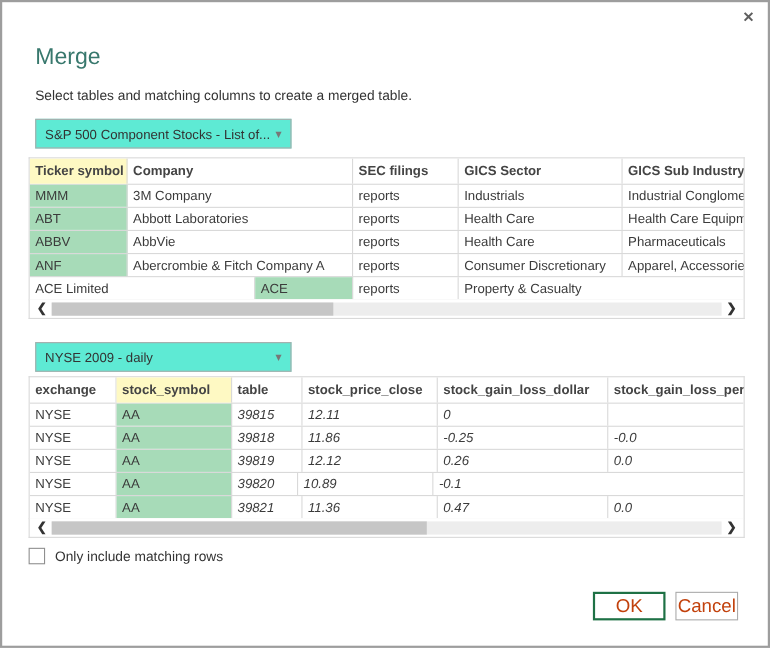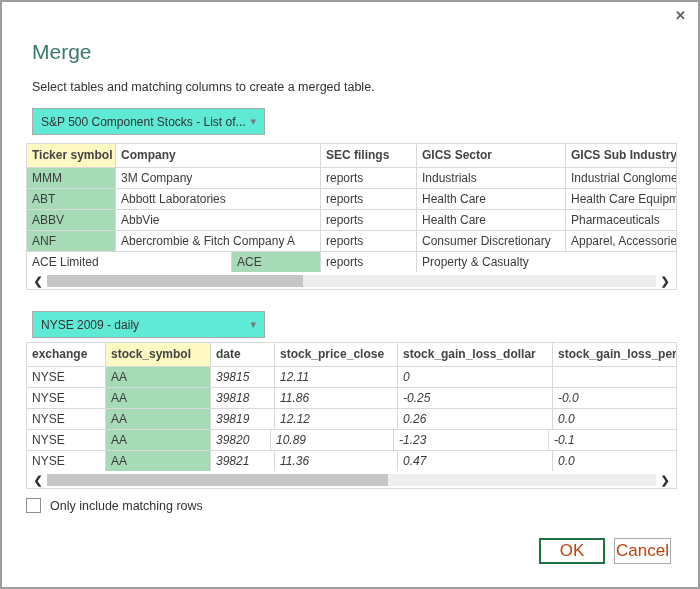--- a/index.html
+++ b/index.html
@@ -170,21 +170,21 @@
 
   <div class="dropdown" id="dropdown2">
     <span class="dd-value">NYSE 2009 - daily</span>
     <span class="caret">▾</span>
   </div>
 
   <div class="grid" id="table2">
       <div class="trow thead">
         <div class="tcell" style="width: 79px;">exchange</div>
         <div class="tcell selh" style="width: 105px;">stock_symbol</div>
-        <div class="tcell" style="width: 64px;">date</div>
+        <div class="tcell" style="width: 64px;">table</div>
         <div class="tcell" style="width: 123px;">stock_price_close</div>
         <div class="tcell" style="width: 155px;">stock_gain_loss_dollar</div>
         <div class="tcell" style="width: 125px;">stock_gain_loss_percen</div>
       </div>
       <div class="trow">
         <div class="tcell" style="width: 79px;">NYSE</div>
         <div class="tcell selc" style="width: 105px;">AA</div>
         <div class="tcell num" style="width: 64px;">39815</div>
         <div class="tcell num" style="width: 123px;">12.11</div>
         <div class="tcell num" style="width: 155px;">0</div>
@@ -204,21 +204,20 @@
         <div class="tcell num" style="width: 64px;">39819</div>
         <div class="tcell num" style="width: 123px;">12.12</div>
         <div class="tcell num" style="width: 155px;">0.26</div>
         <div class="tcell num" style="width: 125px;">0.0</div>
       </div>
       <div class="trow">
         <div class="tcell" style="width: 79px;">NYSE</div>
         <div class="tcell selc" style="width: 105px;">AA</div>
         <div class="tcell num" style="width: 60px;">39820</div>
         <div class="tcell num" style="width: 123px;">10.89</div>
-        <div class="tcell num" style="width: 155px;">-1.23</div>
         <div class="tcell num" style="width: 125px;">-0.1</div>
       </div>
       <div class="trow">
         <div class="tcell" style="width: 79px;">NYSE</div>
         <div class="tcell selc" style="width: 105px;">AA</div>
         <div class="tcell num" style="width: 64px;">39821</div>
         <div class="tcell num" style="width: 123px;">11.36</div>
         <div class="tcell num" style="width: 155px;">0.47</div>
         <div class="tcell num" style="width: 125px;">0.0</div>
       </div>

